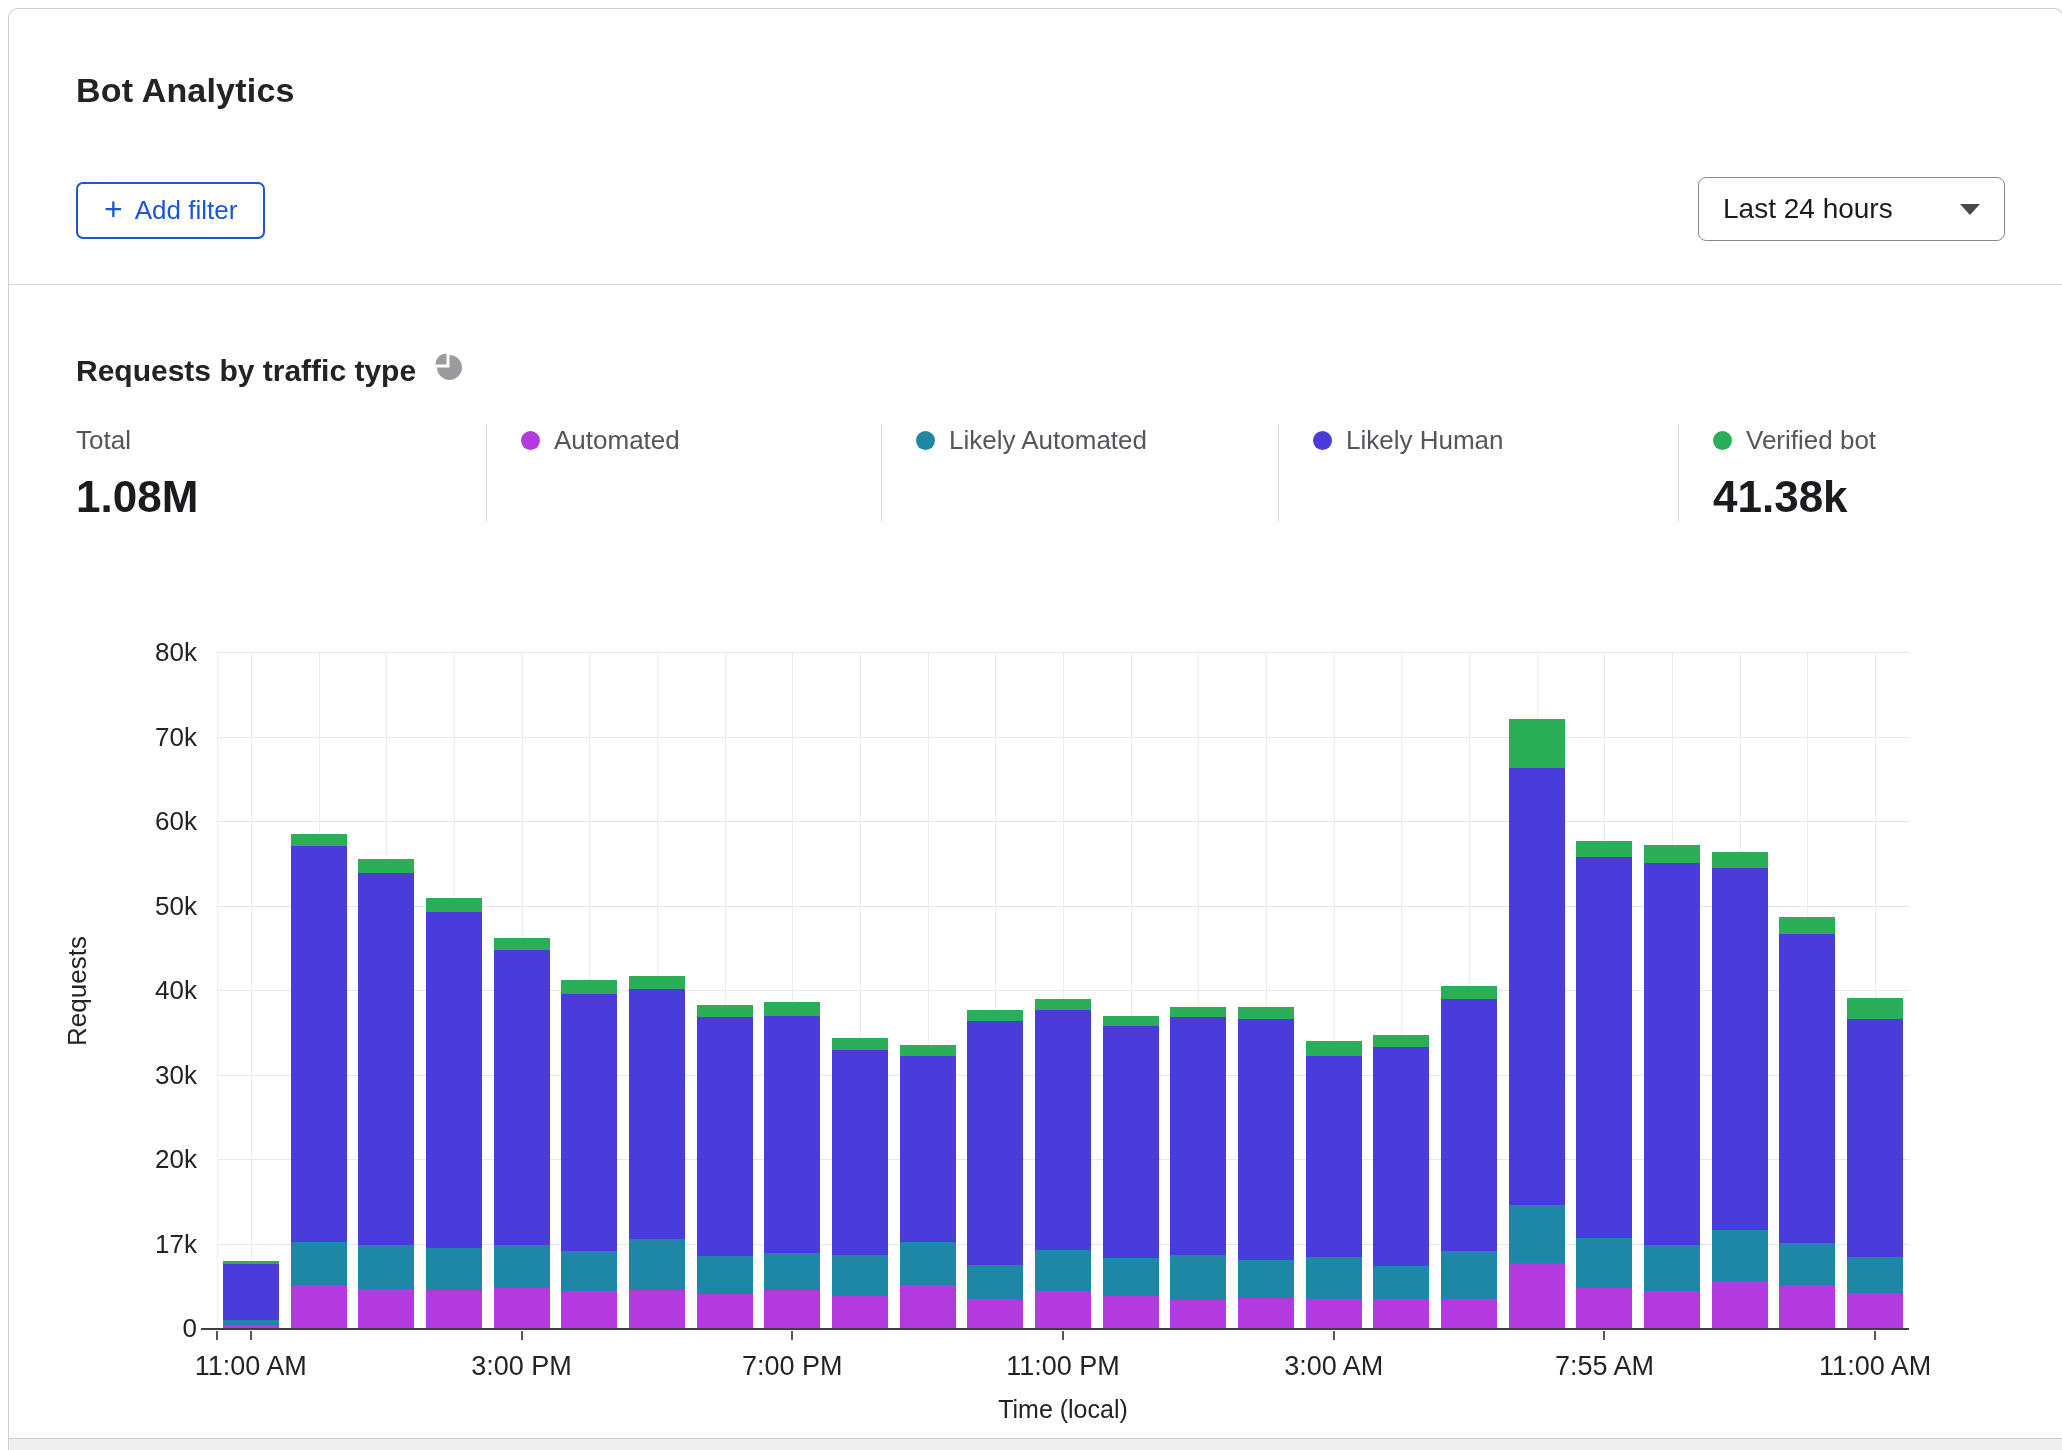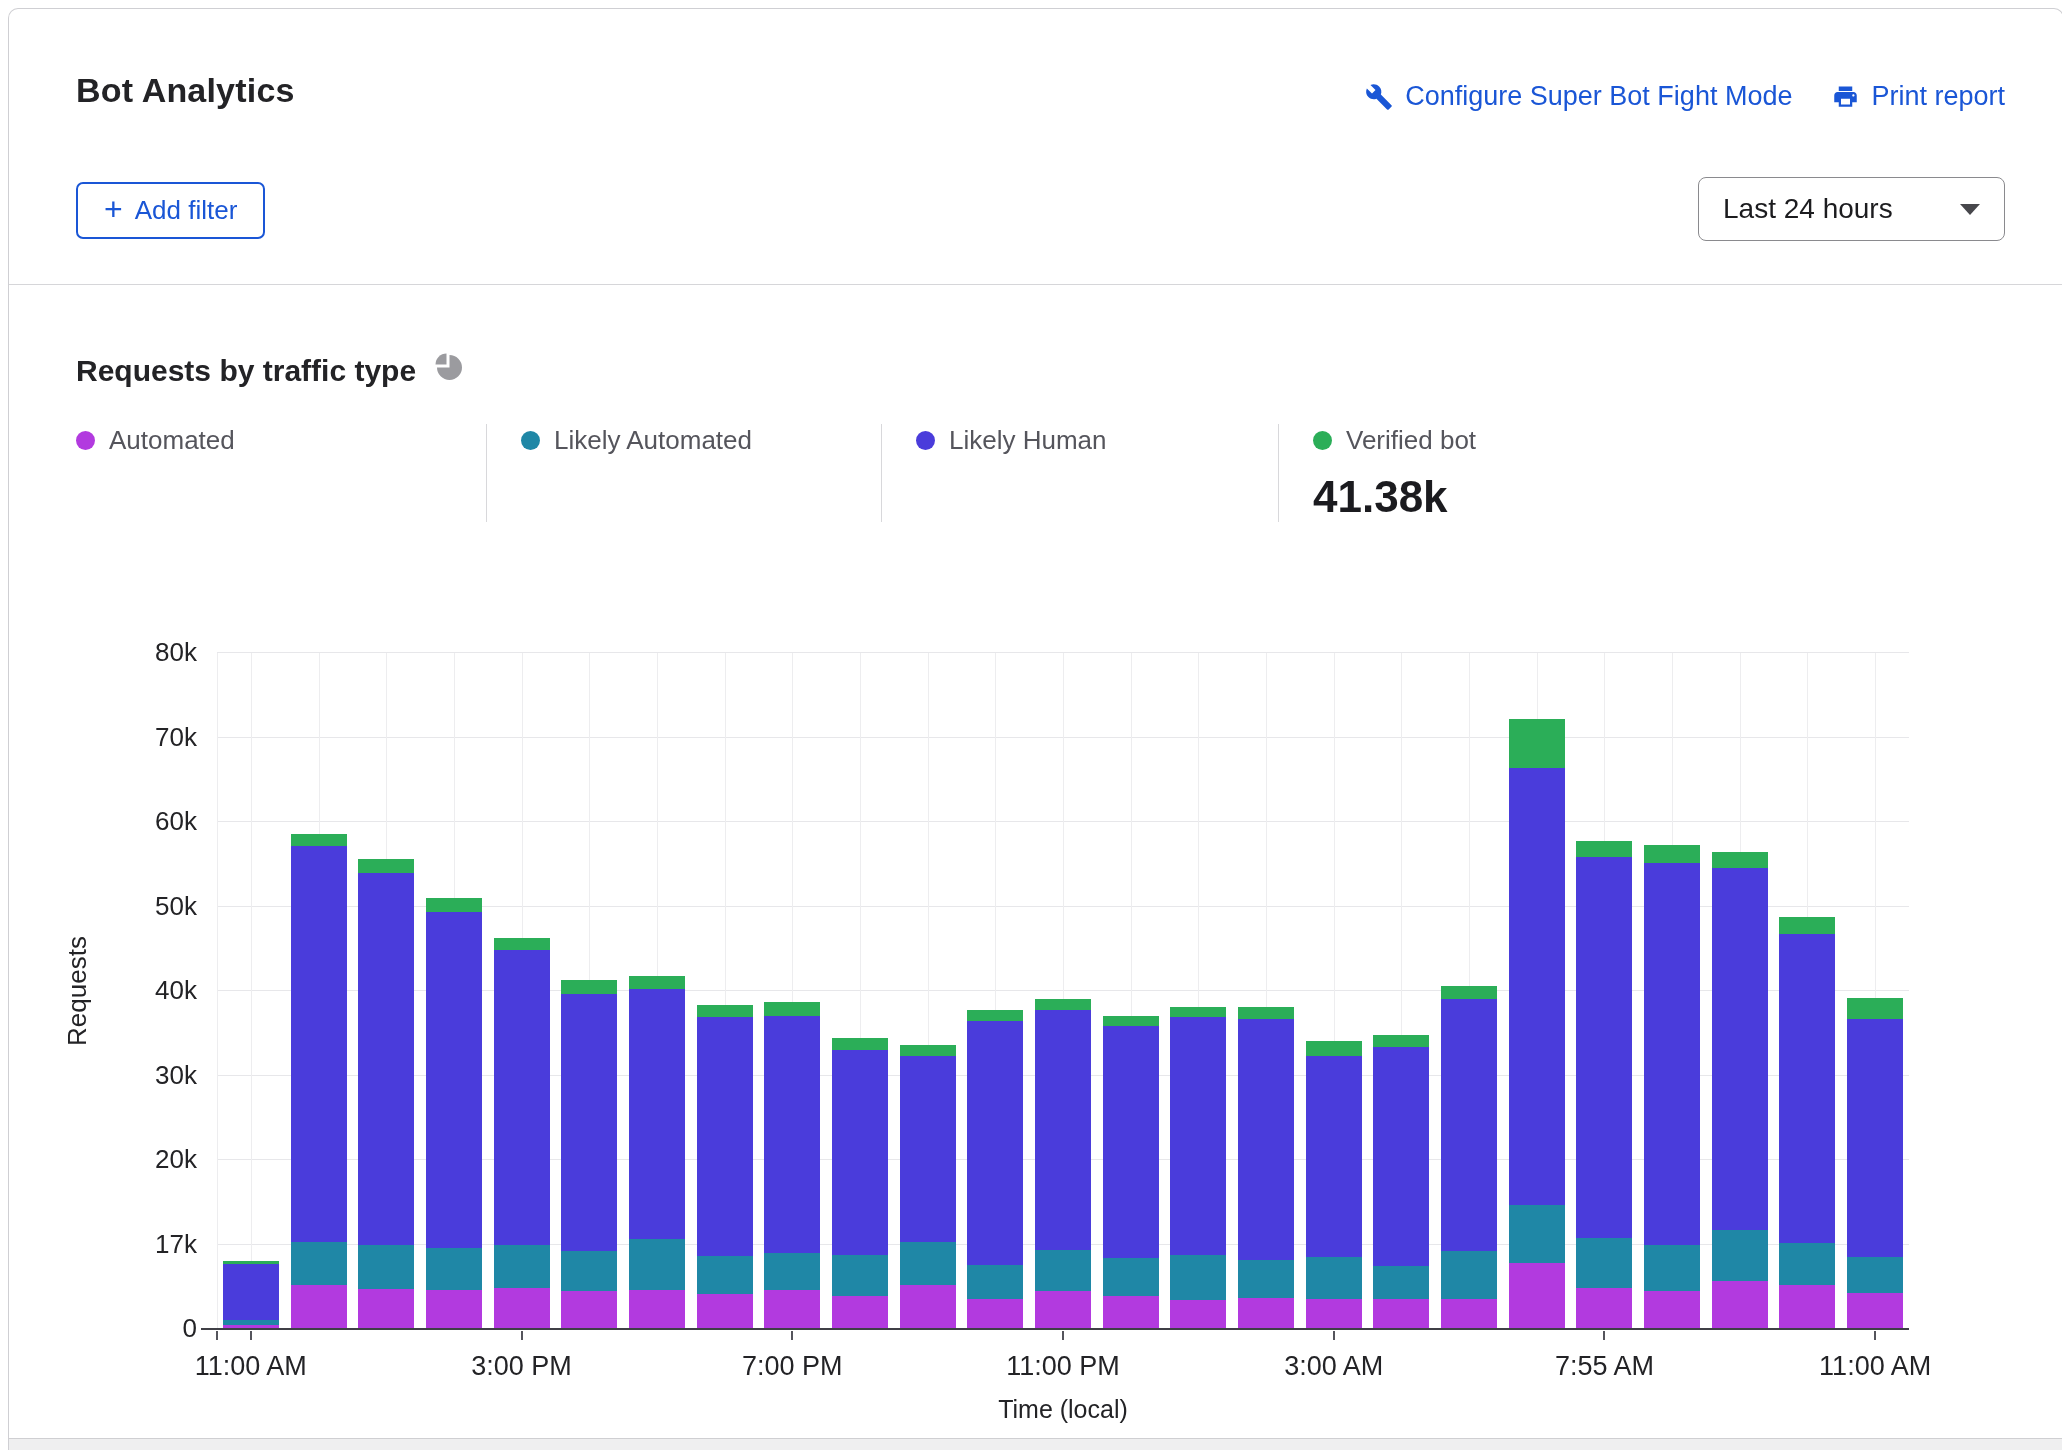--- a/index.html
+++ b/index.html
@@ -68,38 +68,20 @@
   .bottom-strip { position:absolute; left:0; right:0; top:1429px; height:13px;
                   background:#efeff0; border-top:1px solid #cfcfd2; }
 </style>
 </head>
 <body>
 
 <div class="card">
 
   <div class="page-title">Bot Analytics</div>
 
-  <div class="header-actions">
-    <div class="hlink">
-      <span>
-        <svg width="28" height="28" viewBox="0 0 24 24" fill="#1a56d6">
-            <path d="M22.7 19l-9.1-9.1c.9-2.3.4-5-1.5-6.9-2-2-5-2.4-7.4-1.3L9 6 6 9 1.6 4.7C.4 7.1.9 10.1 2.9 12.1c1.9 1.9 4.6 2.4 6.9 1.5l9.1 9.1c.4.4 1 .4 1.4 0l2.3-2.3c.5-.4.5-1.1.1-1.4z"></path>
-          </svg>
-      </span>
-      <span>Configure Super Bot Fight Mode</span>
-    </div>
-    <div class="hlink">
-      <span>
-        <svg width="27" height="27" viewBox="0 0 24 24" fill="#1a56d6">
-            <path d="M19 8H5c-1.66 0-3 1.34-3 3v6h4v4h12v-4h4v-6c0-1.66-1.34-3-3-3zm-3 11H8v-5h8v5zm3-7c-.55 0-1-.45-1-1s.45-1 1-1 1 .45 1 1-.45 1-1 1zm-1-9H6v4h12V3z"></path>
-          </svg>
-      </span>
-      <span>Print report</span>
-    </div>
-  </div>
 
   <button class="btn-add-filter">
     <span class="plus">+</span>
     <span>Add filter</span>
   </button>
 
   <div class="select">
     <span>Last 24 hours</span>
     <span class="caret"></span>
   </div>
@@ -110,20 +92,26 @@
     <span>Requests by traffic type</span>
     <span>
       <svg width="32" height="32" viewBox="0 0 32 32">
         <path d="M17.5 16.5 L17.5 4 A12.5 12.5 0 1 1 5 16.5 Z" fill="#9b9b9f"></path>
         <path d="M14.5 13.5 L14.5 2.5 A11 11 0 0 0 3.5 13.5 Z" fill="#9b9b9f"></path>
       </svg>
     </span>
   </div>
 
   <div class="stats-row">
+      <div class="stat">
+        <div class="stat-label-row">
+          <span class="stat-label">Total</span>
+        </div>
+        <div class="stat-value">1.08M</div>
+      </div>
       <div class="stat">
         <div class="stat-label-row">
           <span class="stat-dot" style="background: rgb(178, 58, 223);"></span>
           <span class="stat-label">Automated</span>
         </div>
       </div>
       <div class="stat">
         <div class="stat-label-row">
           <span class="stat-dot" style="background: rgb(31, 135, 166);"></span>
           <span class="stat-label">Likely Automated</span>

